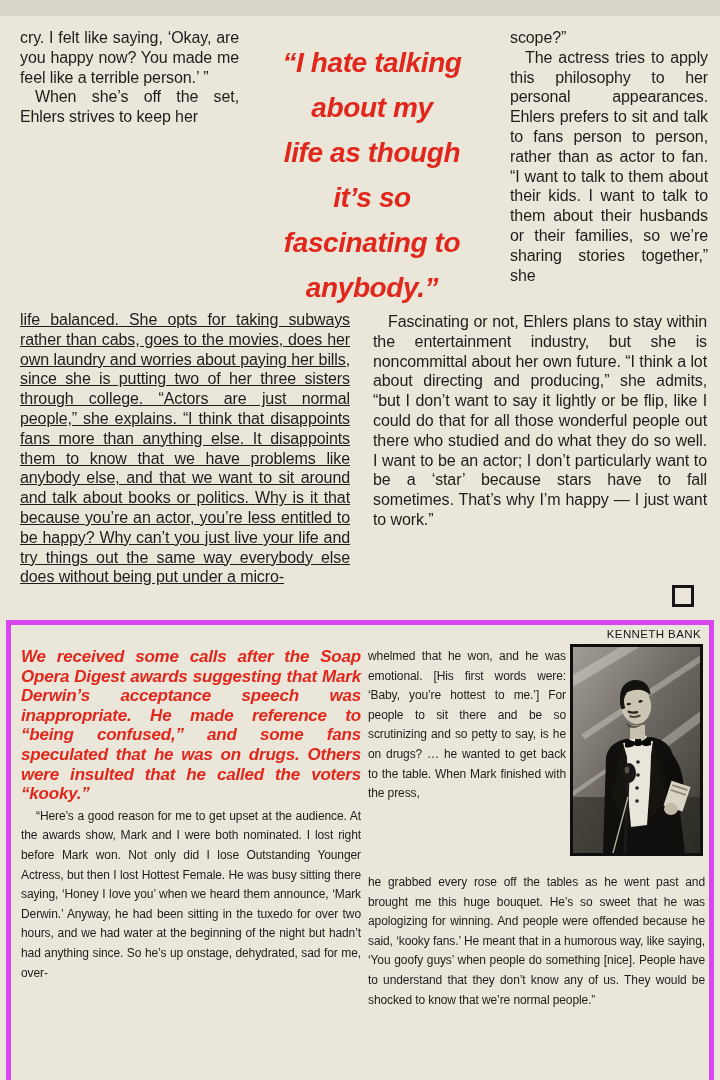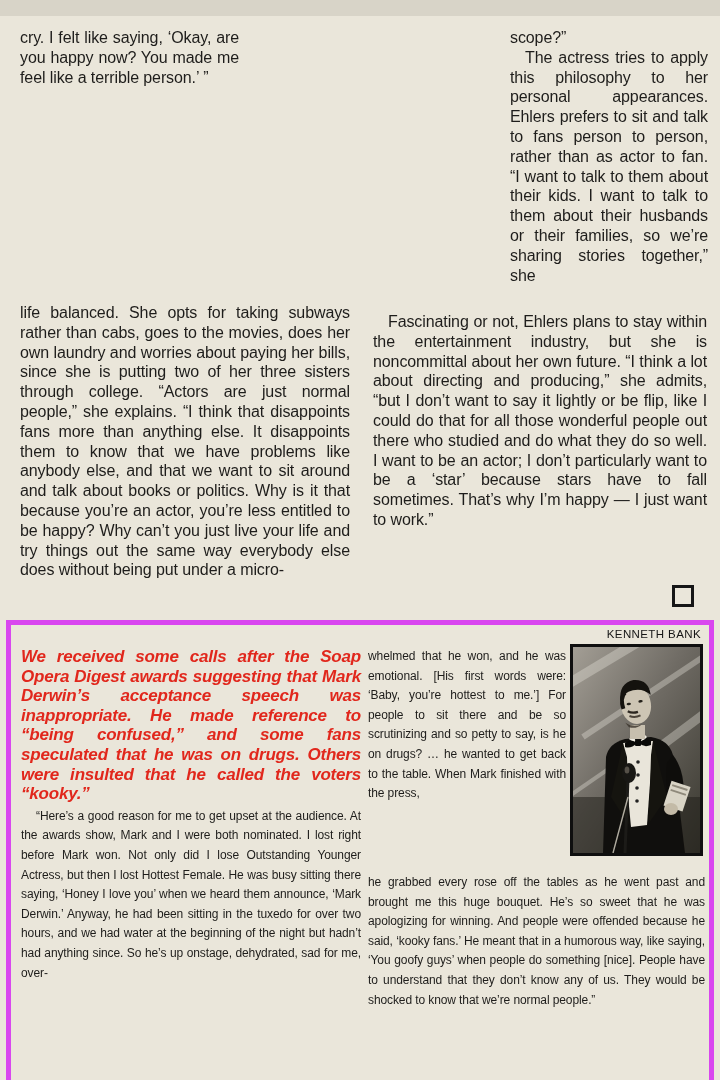--- a/index.html
+++ b/index.html
@@ -18,21 +18,21 @@
     margin:16px auto;
     padding-left:30px;
   }
   
   .bodytext{font-size:16px;line-height:19.8px;letter-spacing:-0.1px;}
   .para{margin:0;text-align:justify;}
   .para.indent{text-indent:15px;}
   .para.gap{margin-top:9px;}
   .col-left-top   {position:absolute;left:20px;top:12px;width:219px;}
   .col-right-top  {position:absolute;left:510px;top:12px;width:198px;}
-  .col-left-bot   {position:absolute;left:20px;top:287px;width:330px;}
+  .col-left-bot   {position:absolute;left:20px;top:294px;width:330px;text-decoration:underline;}
   .col-right-bot  {position:absolute;left:373px;top:287px;width:334px;}
   .pull-quote{
     position:absolute;left:248px;top:24px;width:248px;
     color:var(--red);
     font-weight:700;font-style:italic;
     font-size:28px;line-height:45px;letter-spacing:-0.4px;
     text-align:center;
   }
   .end-mark{
     position:absolute;left:672px;top:569px;
@@ -69,22 +69,31 @@
   }
   .photo-frame svg{display:block;width:100%;height:100%;}
 </style>
 </head>
 <body>
 
 <div class="page">
 
   <div class="col-left-top bodytext">
       <p class="para"><span>cry. I felt like saying, ‘Okay, are you happy now? You made me feel like a terrible person.’ ”</span></p>
+      <p class="para indent"><span>When she’s off the set, Ehlers strives to keep her</span></p>
     </div>
 
+  <div class="pull-quote">
+      <div class="pq-line">“I hate talking</div>
+      <div class="pq-line">about my</div>
+      <div class="pq-line">life as though</div>
+      <div class="pq-line">it’s so</div>
+      <div class="pq-line">fascinating to</div>
+      <div class="pq-line">anybody.”</div>
+    </div>
 
   <div class="col-right-top bodytext">
       <p class="para"><span>scope?”</span></p>
       <p class="para indent"><span>The actress tries to apply this philosophy to her personal appearances. Ehlers prefers to sit and talk to fans person to person, rather than as actor to fan. “I want to talk to them about their kids. I want to talk to them about their husbands or their families, so we’re sharing stories together,” she</span></p>
     </div>
 
   <div class="col-left-bot bodytext">
       <p class="para"><span>life balanced. She opts for taking subways rather than cabs, goes to the movies, does her own laundry and worries about paying her bills, since she is putting two of her three sisters through college. “Actors are just normal people,” she explains. “I think that disappoints fans more than anything else. It disappoints them to know that we have problems like anybody else, and that we want to sit around and talk about books or politics. Why is it that because you’re an actor, you’re less entitled to be happy? Why can’t you just live your life and try things out the same way everybody else does without being put under a micro-</span></p>
     </div>
 

